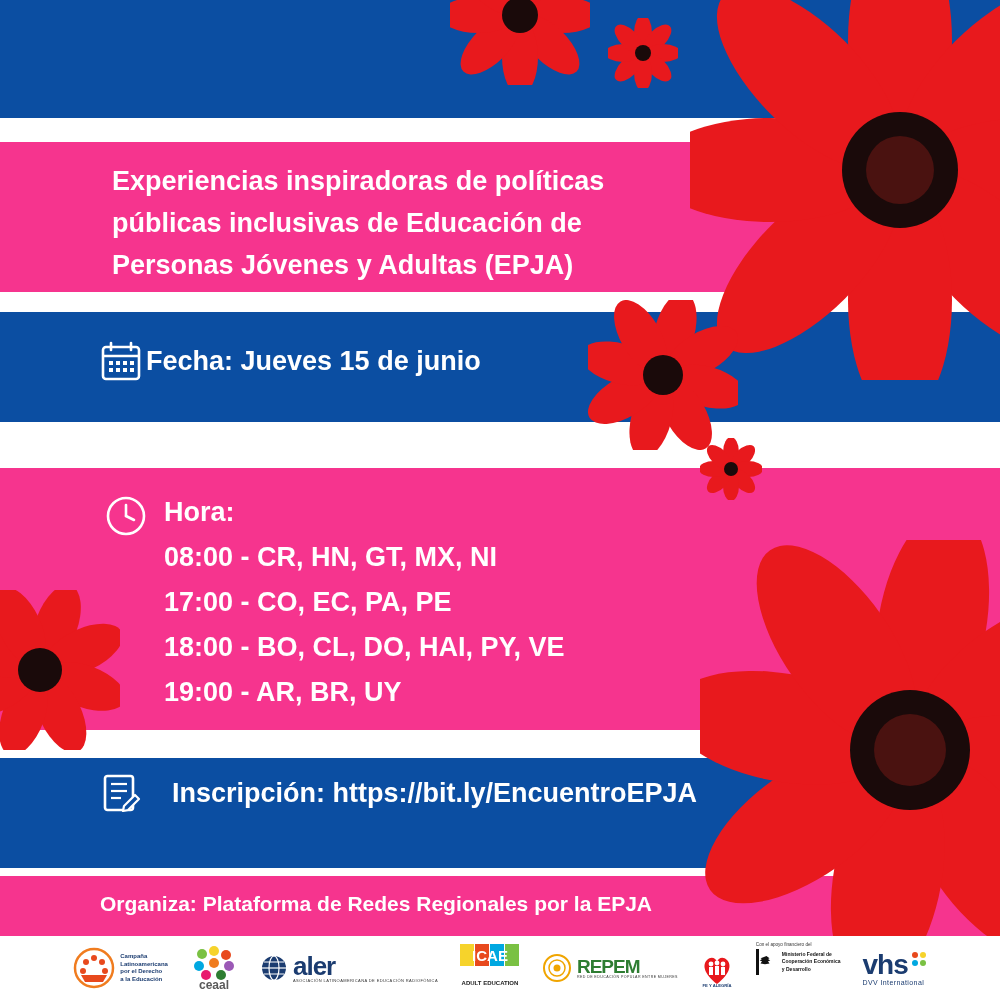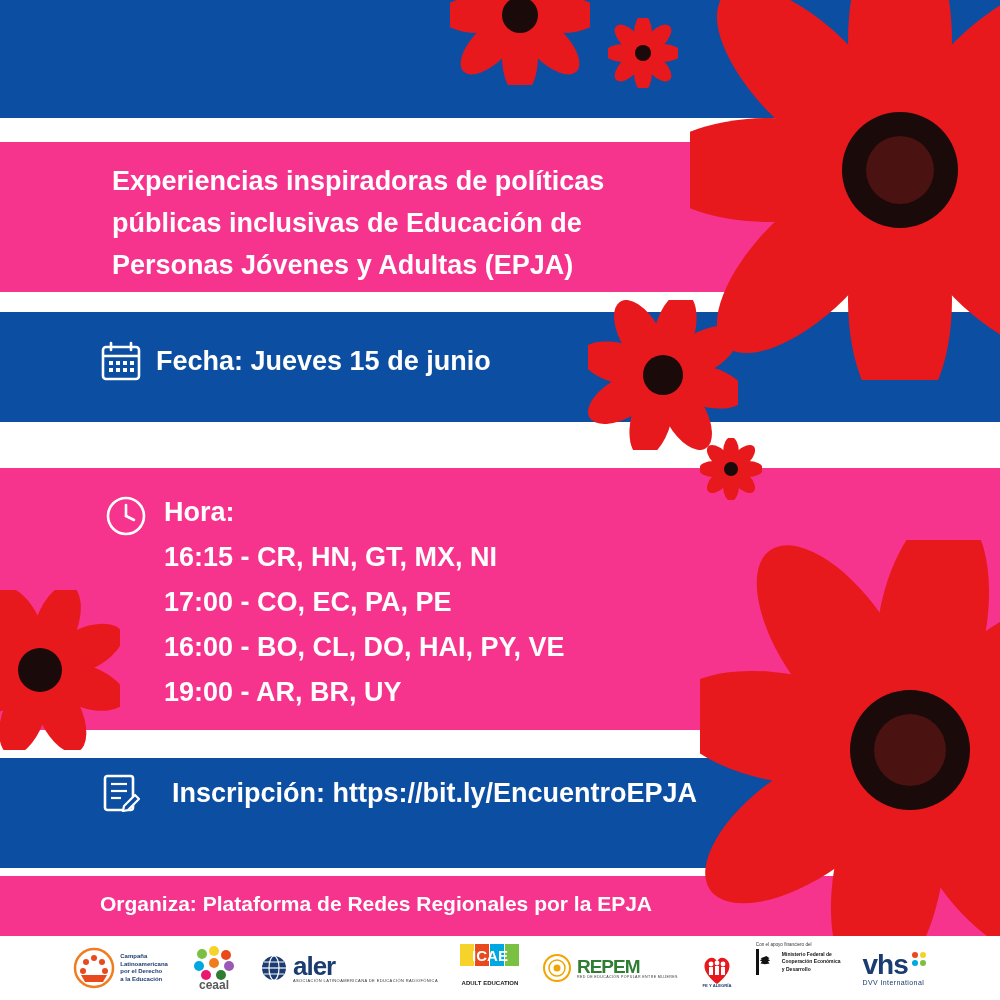--- a/index.html
+++ b/index.html
@@ -66,21 +66,21 @@
   }
   .subject div { white-space: nowrap; }
 
   .row-date {
     position: absolute;
     z-index: 5;
     left: 100px;
     top: 340px;
     display: flex;
     align-items: center;
-    gap: 14px;
+    gap: 4px;
     text-align: center;
   }
   .date-text {
     color: #ffffff;
     font-size: 27px;
     font-weight: bold;
   }
 
   .row-hour {
     position: absolute;
@@ -344,23 +344,23 @@
   <div class="row-hour">
     <span style="margin-top:4px;">
       <svg class="icon-box" width="44" height="44" viewBox="0 0 44 44">
         <circle cx="22" cy="22" r="18" fill="none" stroke="#ffffff" stroke-width="2.6"></circle>
         <line x1="22" y1="22" x2="22" y2="11" stroke="#ffffff" stroke-width="2.6" stroke-linecap="round"></line>
         <line x1="22" y1="22" x2="30" y2="26" stroke="#ffffff" stroke-width="2.6" stroke-linecap="round"></line>
       </svg>
     </span>
     <span class="hour-block">
       <div>Hora:</div>
-      <div>16:15 - CR, HN, GT, MX, NI</div>
+      <div>08:00 - CR, HN, GT, MX, NI</div>
       <div>17:00 - CO, EC, PA, PE</div>
-      <div>16:00 - BO, CL, DO, HAI, PY, VE</div>
+      <div>18:00 - BO, CL, DO, HAI, PY, VE</div>
       <div>19:00 - AR, BR, UY</div>
     </span>
   </div>
 
   <div class="row-insc">
     <span>
       <svg class="icon-box" width="42" height="42" viewBox="0 0 42 42">
         <rect x="5" y="4" width="28" height="34" rx="2.5" fill="none" stroke="#ffffff" stroke-width="2.6"></rect>
         <line x1="11" y1="12" x2="27" y2="12" stroke="#ffffff" stroke-width="2.2"></line>
         <line x1="11" y1="19" x2="27" y2="19" stroke="#ffffff" stroke-width="2.2"></line>

